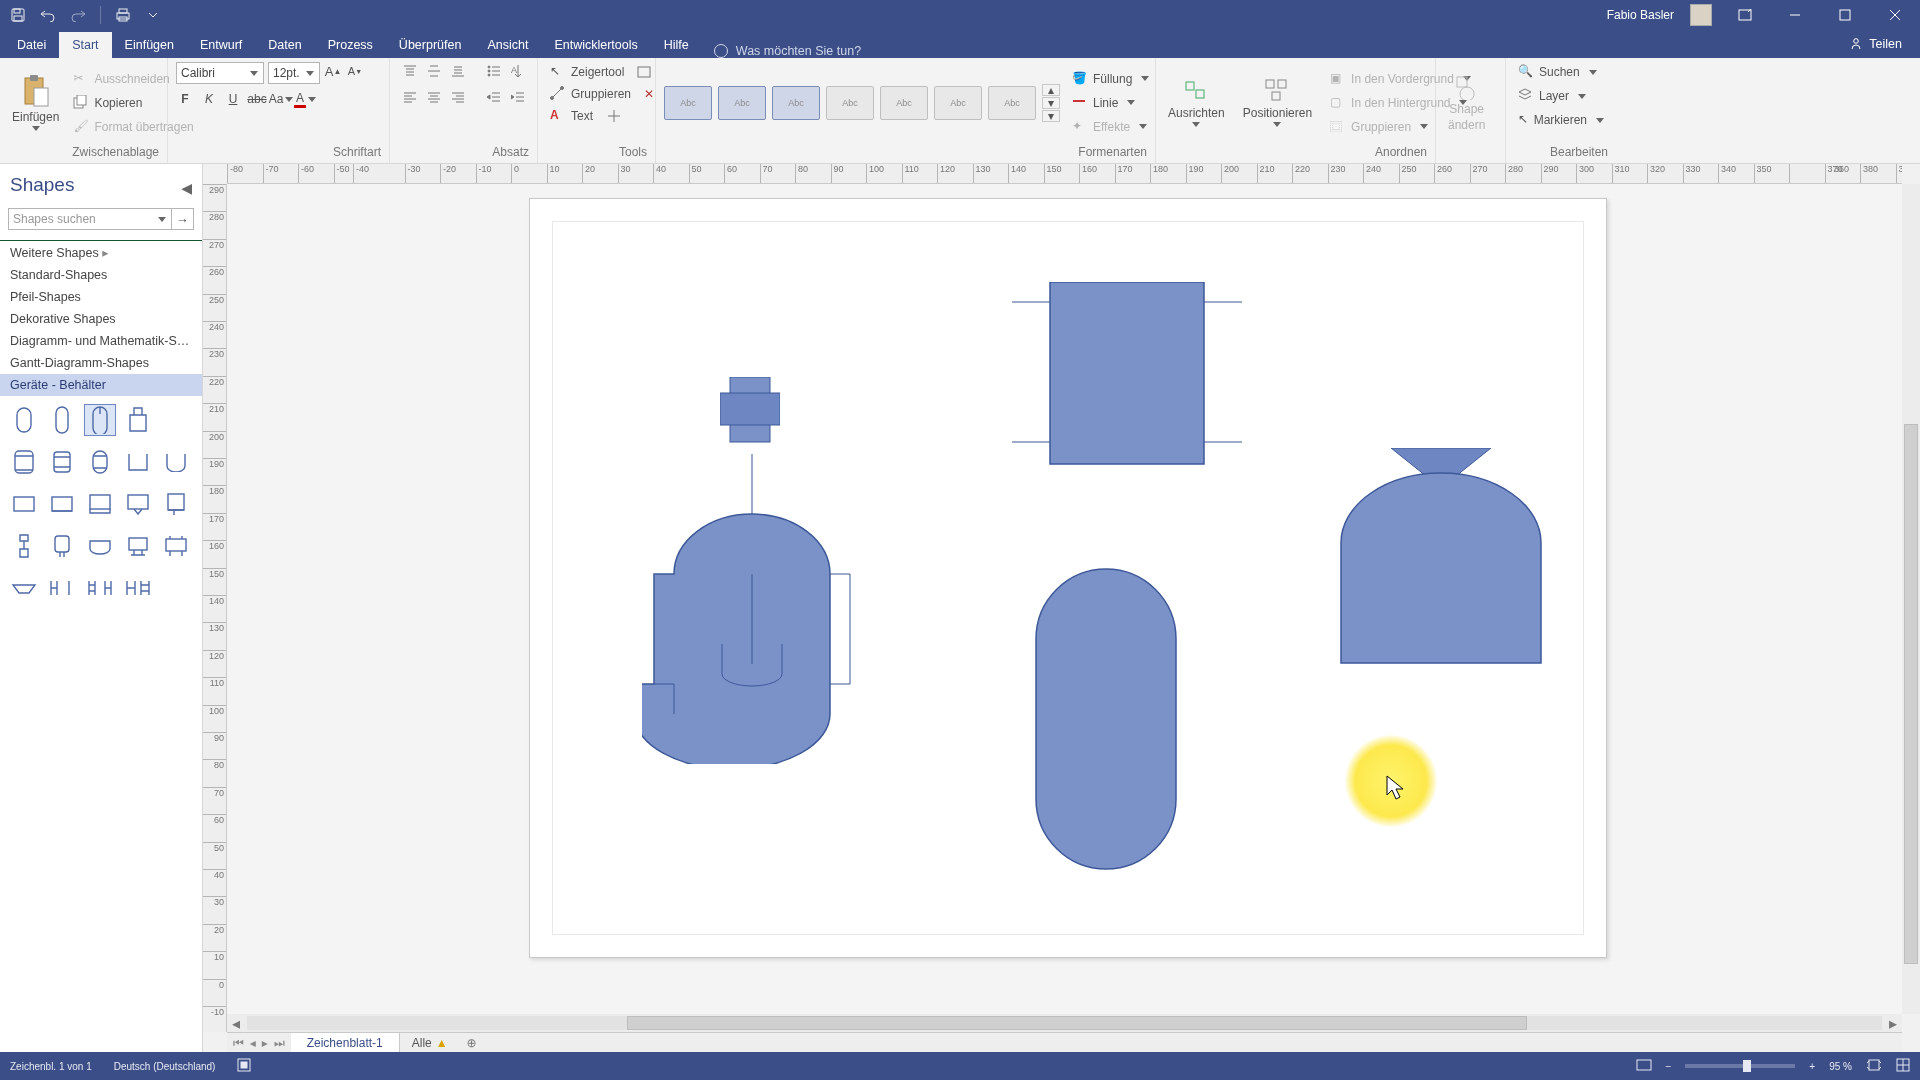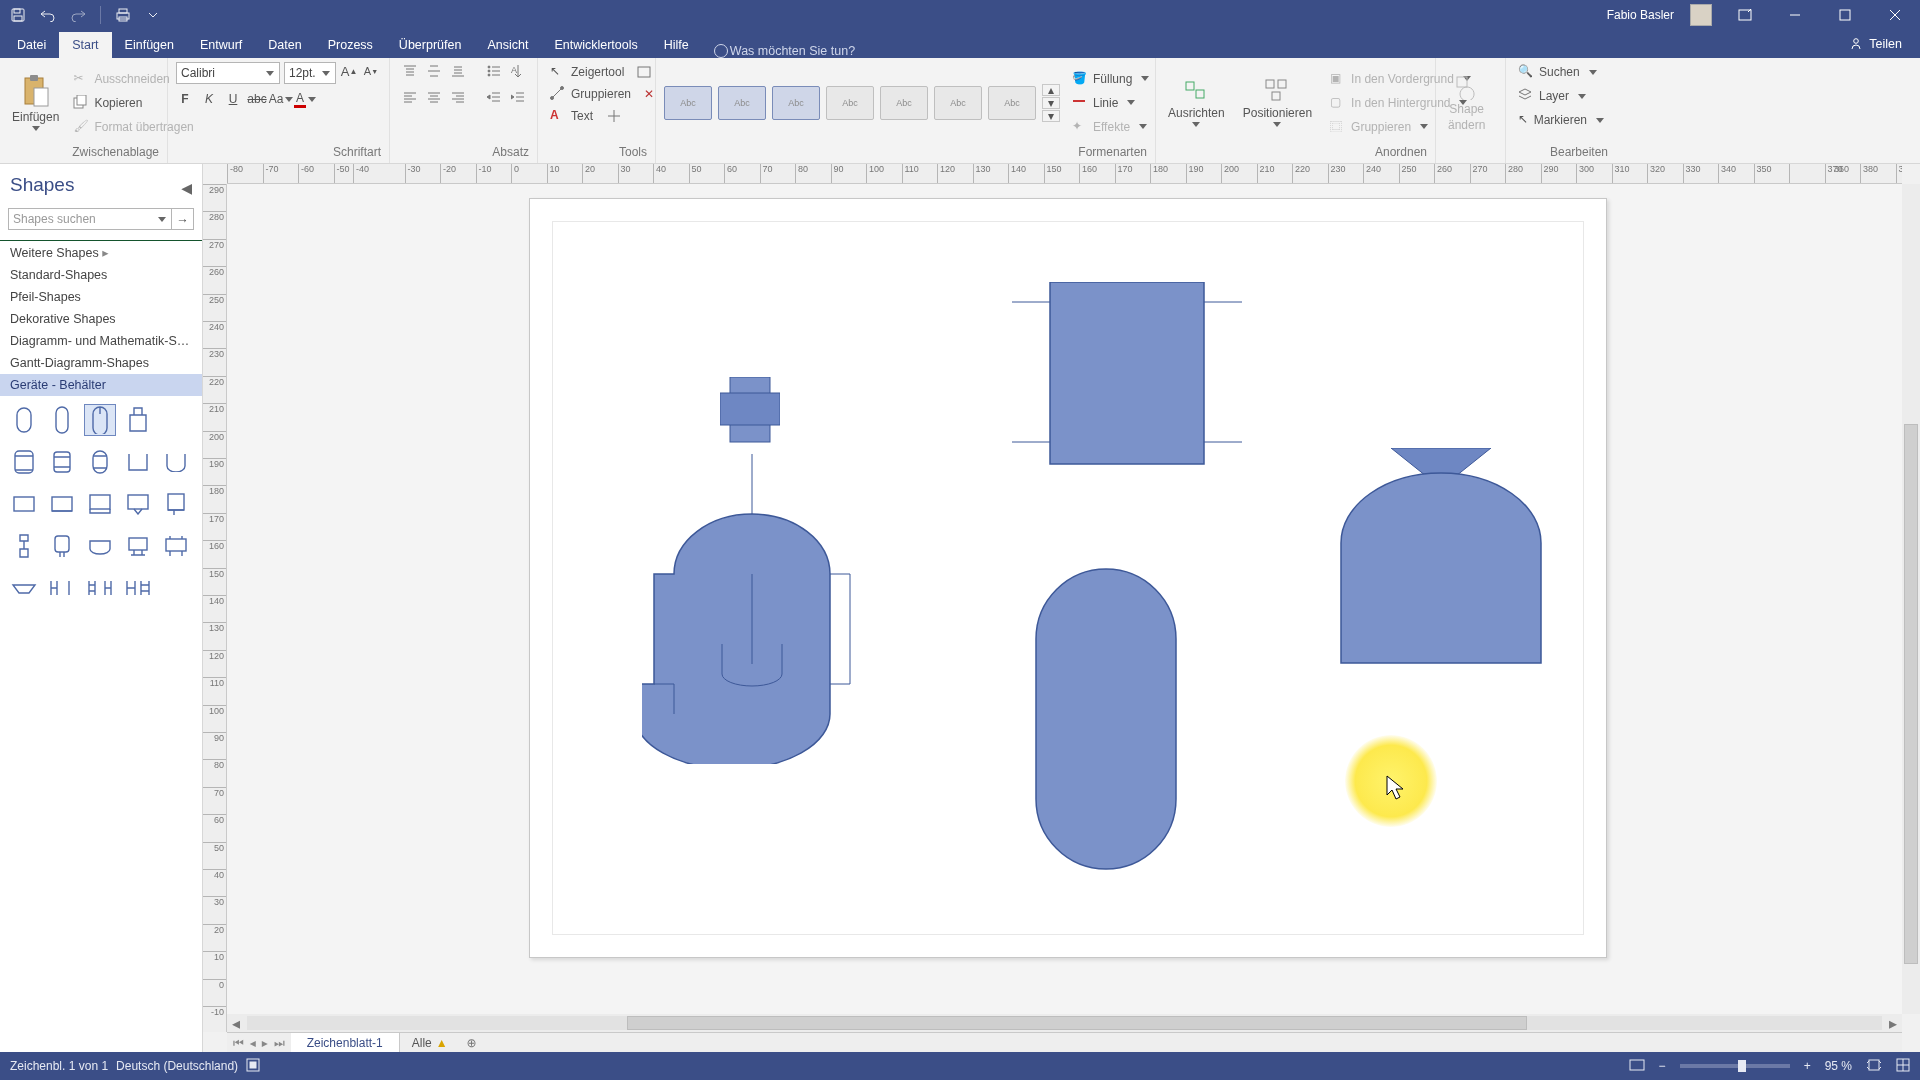--- a/index.html
+++ b/index.html
@@ -13,21 +13,21 @@
 .titlebar .right { margin-left: auto; display: flex; align-items: center; gap: 16px; padding-right: 8px; }
 .titlebar .avatar { width: 22px; height: 22px; background: #d9d2c5; border: 1px solid #aaa; }
 .titlebar .winbtn { width: 34px; height: 30px; display: flex; align-items: center; justify-content: center; }
 .titlebar svg { stroke: #fff; fill: none; }
 
 
 .ribbon-tabs { height: 28px; background: #3b4e87; display: flex; align-items: flex-end; padding-left: 4px; color: #fff; font-size: 12.5px; }
 .rtab { padding: 6px 13px 6px; cursor: default; }
 .rtab.first { }
 .rtab.active { background: #f3f3f3; color: #3b4e87; }
-.ribbon-tabs .tellme { display: flex; align-items: center; gap: 2px; margin-left: 12px; color: #cfd6ea; }
+.ribbon-tabs .tellme { display: flex; align-items: center; gap: 8px; margin-left: 12px; color: #cfd6ea; }
 .ribbon-tabs .tellme-icon { width: 14px; height: 14px; border: 1.5px solid #cfd6ea; border-radius: 50%; position: relative; }
 .ribbon-tabs .share { margin-left: auto; padding: 0 18px; display: flex; align-items: center; gap: 6px; height: 100%; }
 
 
 .ribbon { height: 106px; background: #f3f3f3; border-bottom: 1px solid #d7d7d7; display: flex; font-size: 12px; color: #555; }
 .rgroup { border-right: 1px solid #e1e1e1; padding: 4px 8px 2px; display: flex; flex-direction: column; }
 .rgroup .body { flex: 1; display: flex; align-items: center; gap: 6px; }
 .rgroup .glabel { text-align: right; font-size: 12px; color: #777; padding: 2px 0 2px; position: relative; }
 
 .smallbtn { display: flex; align-items: center; gap: 5px; padding: 2px 4px; white-space: nowrap; }
@@ -88,21 +88,21 @@
 .hscroll .thumb2 { position: absolute; left: 380px; width: 900px; top: 0; bottom: 0; background: #cfcfcf; border: 1px solid #bdbdbd; }
 
 .vscroll { position: absolute; top: 20px; right: 0; bottom: 38px; width: 18px; background: #ececec; }
 .vscroll .thumb2 { position: absolute; top: 240px; height: 540px; left: 2px; right: 2px; background: #cfcfcf; border: 1px solid #bdbdbd; }
 
 .pagetabs .ptab { padding: 2px 16px; background: #fff; border-right: 1px solid #c9c9c9; color: #3a4d86; display:flex; align-items:center; }
 .pagetabs .pall { padding: 2px 12px; color: #555; display:flex; align-items:center; gap:4px; }
 .pagetabs .padd { width: 24px; display:flex; align-items:center; justify-content:center; color: #777; }
 
 
-.statusbar { position: absolute; left: 0; right: 0; bottom: 0; height: 28px; background: #3b4e87; color: #e6e9f3; font-size: 12px; display: flex; align-items: center; padding: 0 10px; gap: 8px; }
+.statusbar { position: absolute; left: 0; right: 0; bottom: 0; height: 28px; background: #3b4e87; color: #e6e9f3; font-size: 10px; display: flex; align-items: center; padding: 0 10px; gap: 22px; }
 .statusbar .right { margin-left: auto; display: flex; align-items: center; gap: 14px; }
 .zoom-slider { width: 110px; height: 4px; background: #6b79a6; position: relative; }
 .zoom-slider .knob { position: absolute; top: -4px; left: 58px; width: 8px; height: 12px; background: #e6e9f3; }
 
 </style>
 </head>
 <body>
 
 <div class="titlebar">
   <div class="qat">
@@ -218,21 +218,21 @@
             <span>Format übertragen</span>
           </div>
       </div>
     </div>
     <div class="glabel">Zwischenablage</div>
   </div>
 
   <div class="rgroup" style="width:222px">
     <div class="body" style="flex-direction:column;align-items:stretch;gap:6px;">
       <div style="display:flex;gap:4px;">
-        <div class="combo" style="width:104px">
+        <div class="combo" style="width:88px">
             <span>Calibri</span>
             <span class="dd">
               <span class="tri-down"></span>
             </span>
           </div>
         <div class="combo" style="width:52px">
             <span>12pt.</span>
             <span class="dd">
               <span class="tri-down"></span>
             </span>

